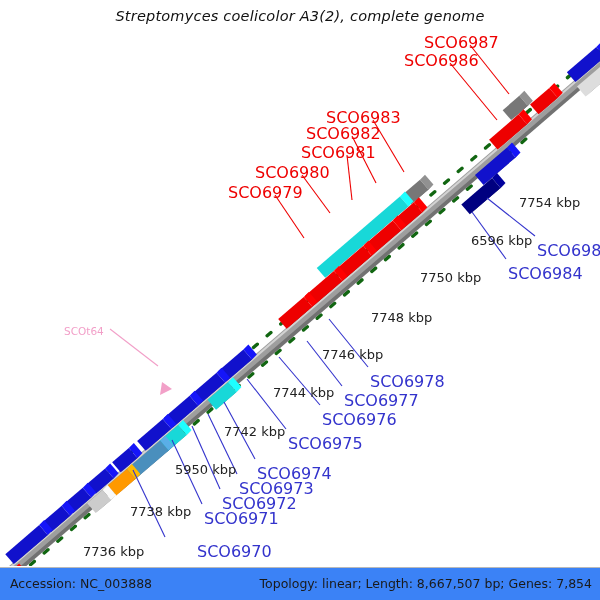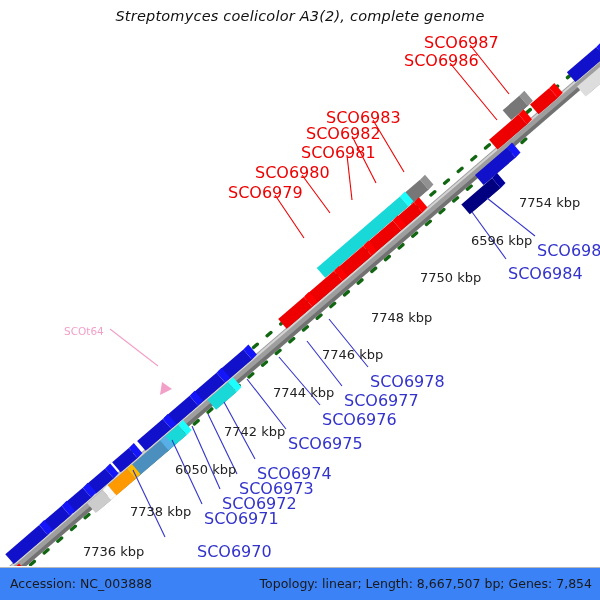--- a/index.html
+++ b/index.html
@@ -281,21 +281,21 @@
       <div class="lbl lbl-blue" style="left: 204px; top: 509px;">SCO6971</div>
       <div class="lbl lbl-blue" style="left: 167px; top: 542px; margin-left: 30px;">SCO6970</div>
       <div class="lbl lbl-pink" style="left: 64px; top: 325px;">SCOt64</div>
       <div class="lbl lbl-tick" style="left: 519px; top: 195px;">7754 kbp</div>
       <div class="lbl lbl-tick" style="left: 471px; top: 233px;">6596 kbp</div>
       <div class="lbl lbl-tick" style="left: 420px; top: 270px;">7750 kbp</div>
       <div class="lbl lbl-tick" style="left: 371px; top: 310px;">7748 kbp</div>
       <div class="lbl lbl-tick" style="left: 322px; top: 347px;">7746 kbp</div>
       <div class="lbl lbl-tick" style="left: 273px; top: 385px;">7744 kbp</div>
       <div class="lbl lbl-tick" style="left: 224px; top: 424px;">7742 kbp</div>
-      <div class="lbl lbl-tick" style="left: 175px; top: 462px;">6050 kbp</div>
+      <div class="lbl lbl-tick" style="left: 175px; top: 462px;">5950 kbp</div>
       <div class="lbl lbl-tick" style="left: 130px; top: 504px;">7738 kbp</div>
       <div class="lbl lbl-tick" style="left: 83px; top: 544px;">7736 kbp</div>
     </div>
 
   <div class="footer">
     <div class="acc">Accession: NC_003888</div>
     <div class="topo">Topology: linear; Length: 8,667,507 bp; Genes: 7,854</div>
   </div>
 </div>
 

